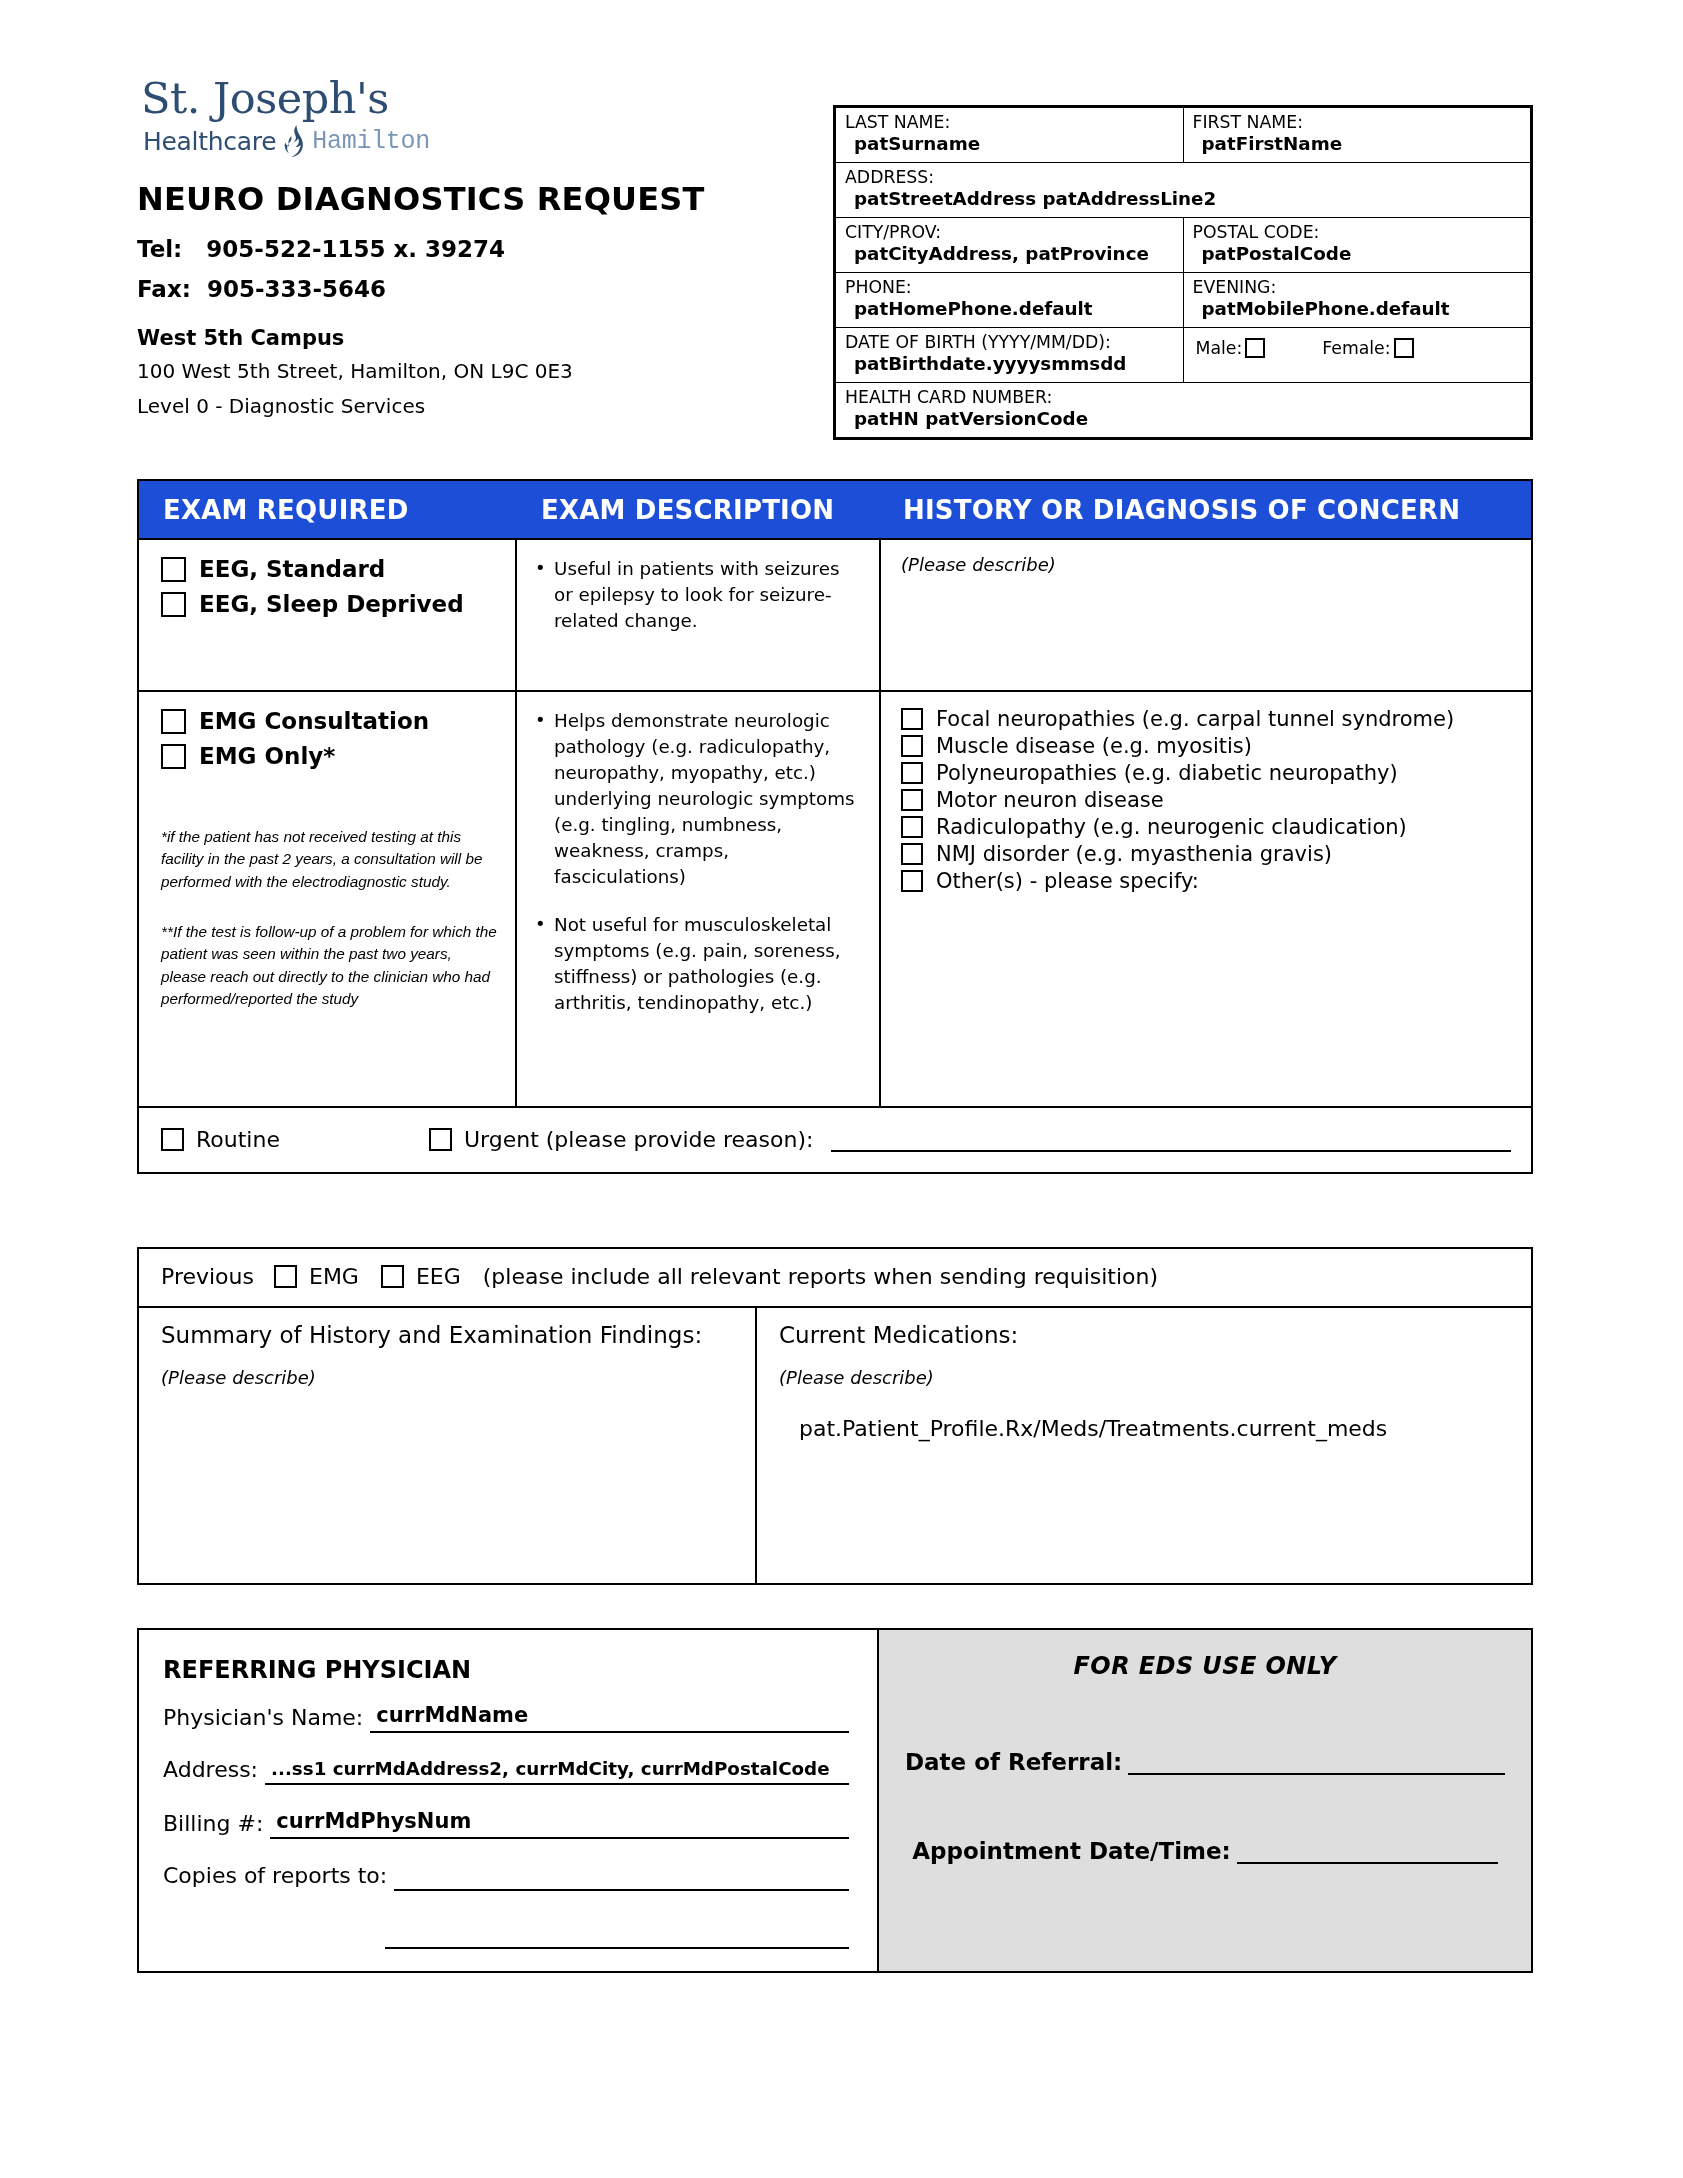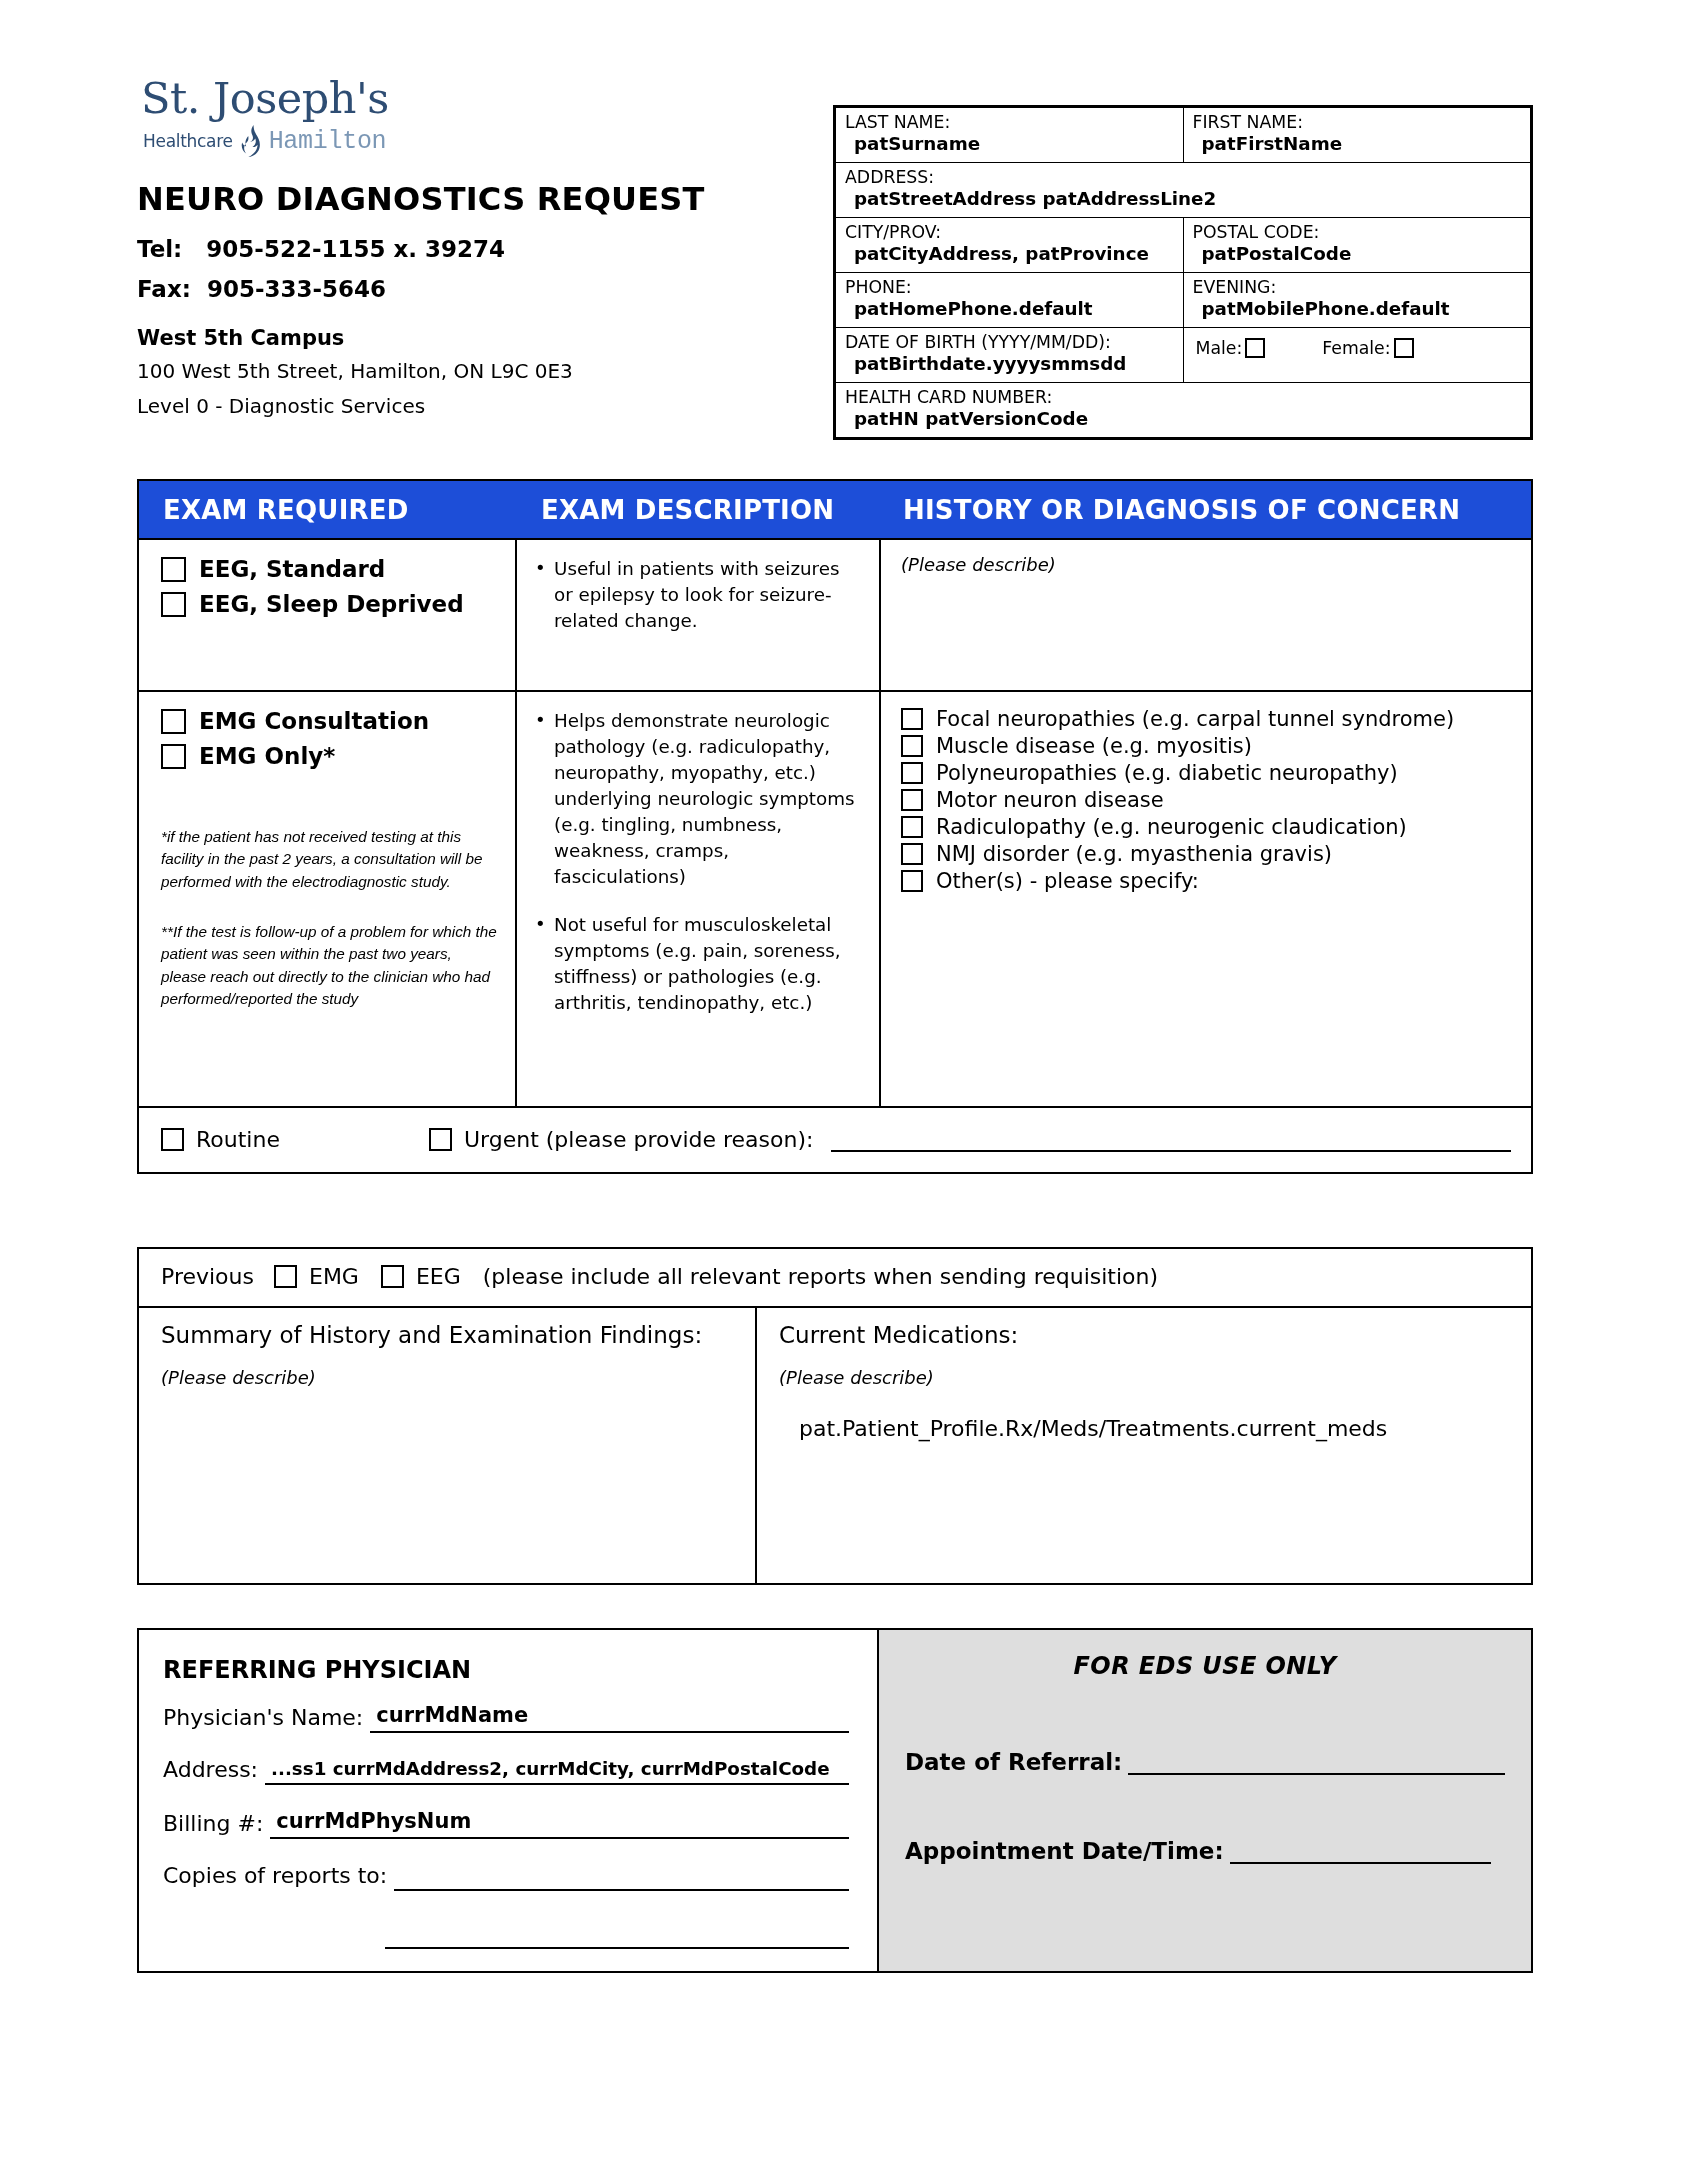--- a/index.html
+++ b/index.html
@@ -47,21 +47,21 @@
     line-height: 1;
   }
   .logo-bottom {
     display: flex;
     align-items: center;
     margin-top: 4px;
     margin-left: 2px;
   }
   .logo-health {
     font-family: "DejaVu Sans", sans-serif;
-    font-size: 17px;
+    font-size: 25px;
     color: #2e4d73;
     letter-spacing: -0.3px;
   }
   .logo-mark {
     width: 20px;
     height: 34px;
     margin: 0 8px;
     position: relative;
     flex: 0 0 auto;
   }
@@ -424,20 +424,21 @@
     font-style: italic;
     font-size: 24px;
     text-align: center;
     letter-spacing: 0.4px;
     margin-bottom: 69px;
   }
   .eds-field {
     display: flex;
     align-items: flex-end;
     margin-bottom: 63px;
+    justify-content: center;
   }
   .eds-lbl {
     font-family: "DejaVu Sans", sans-serif;
     font-weight: bold;
     font-size: 23px;
     white-space: nowrap;
     flex: 0 0 auto;
   }
   .eds-rule {
     flex: 1 1 auto;

